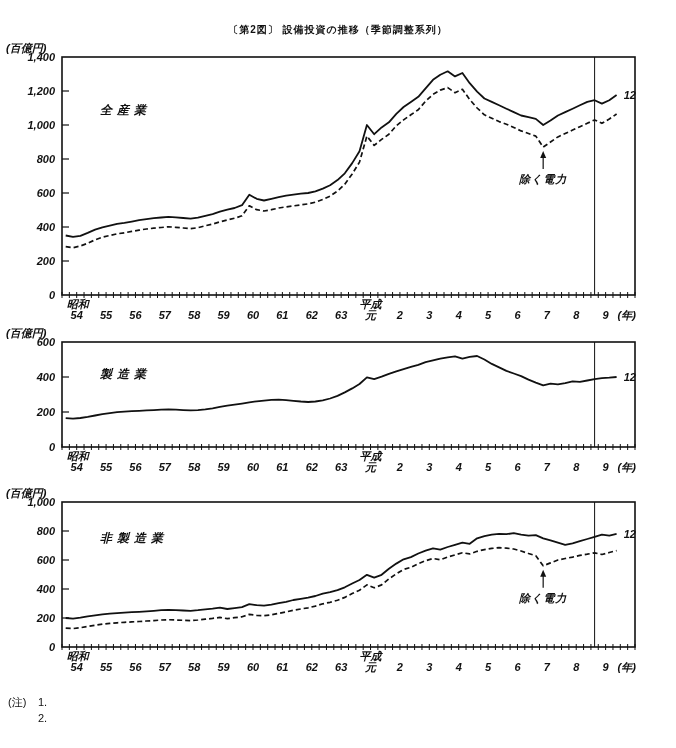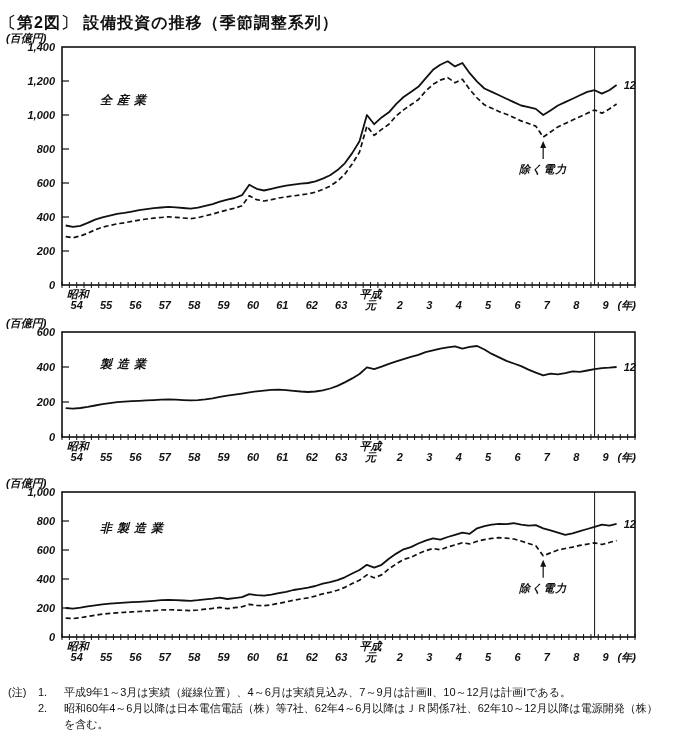--- a/index.html
+++ b/index.html
@@ -1,17 +1,17 @@
 <!DOCTYPE html>
 <html><head>
 <meta charset="utf-8">
 <style>
   html,body{margin:0;padding:0;background:#ffffff;}
   body{width:676px;height:748px;font-family:"Liberation Sans",sans-serif;color:#111;overflow:hidden;}
-  .page-title{padding-top:13px;font-size:16px;font-weight:bold;letter-spacing:1px;height:17px;}
+  .page-title{padding-top:23px;text-align:center;font-size:10px;font-weight:bold;letter-spacing:1px;height:17px;}
   .chart-block{position:relative;font-style:italic;}
   svg{display:block;}
   svg text{font-family:"Liberation Sans",sans-serif;fill:#111;}
   .notes{margin-top:12px;font-size:11px;line-height:1.45;}
   .note-row{display:grid;grid-template-columns:38px 26px 600px;}
   .note-marker{text-align:left;padding-left:8px;}
   .note-num{text-align:left;}
   .note-text{text-align:left;}
 </style>
 </head>
@@ -388,20 +388,18 @@
       <path d="M 543.1730769230769 91.8 L 540.1730769230769 98.8 L 546.1730769230769 98.8 Z" fill="#111"></path>
       <text x="543.1730769230769" y="123.8" text-anchor="middle" font-size="11" font-weight="bold" letter-spacing="1px">除く電力</text>
       <text x="623.6346153846154" y="59.89999999999999" font-size="11" font-weight="bold">12</text>
     </svg>
 </div>
 
 <div class="notes">
   <div class="note-row">
     <span class="note-marker">(注)</span>
     <span class="note-num">1.</span>
-    <span class="note-text">平成9年1～3月は実績（縦線位置）、4～6月は実績見込み、7～9月は計画Ⅱ、10～12月は計画Ⅰである。</span>
   </div>
   <div class="note-row">
     <span class="note-marker"></span>
     <span class="note-num">2.</span>
-    <span class="note-text">昭和60年4～6月以降は日本電信電話（株）等7社、62年4～6月以降はＪＲ関係7社、62年10～12月以降は電源開発（株）を含む。</span>
   </div>
 </div>
 
 </body></html>

